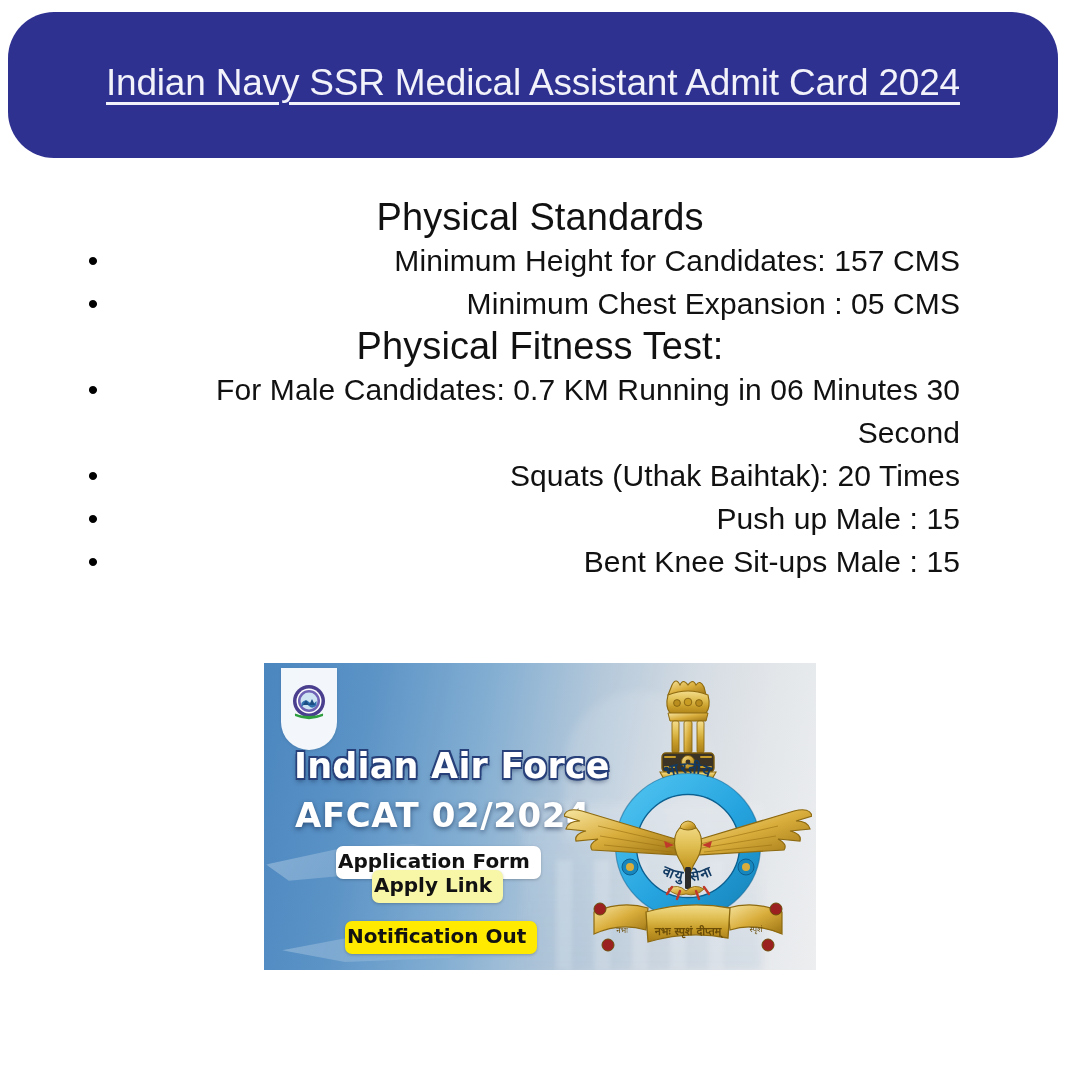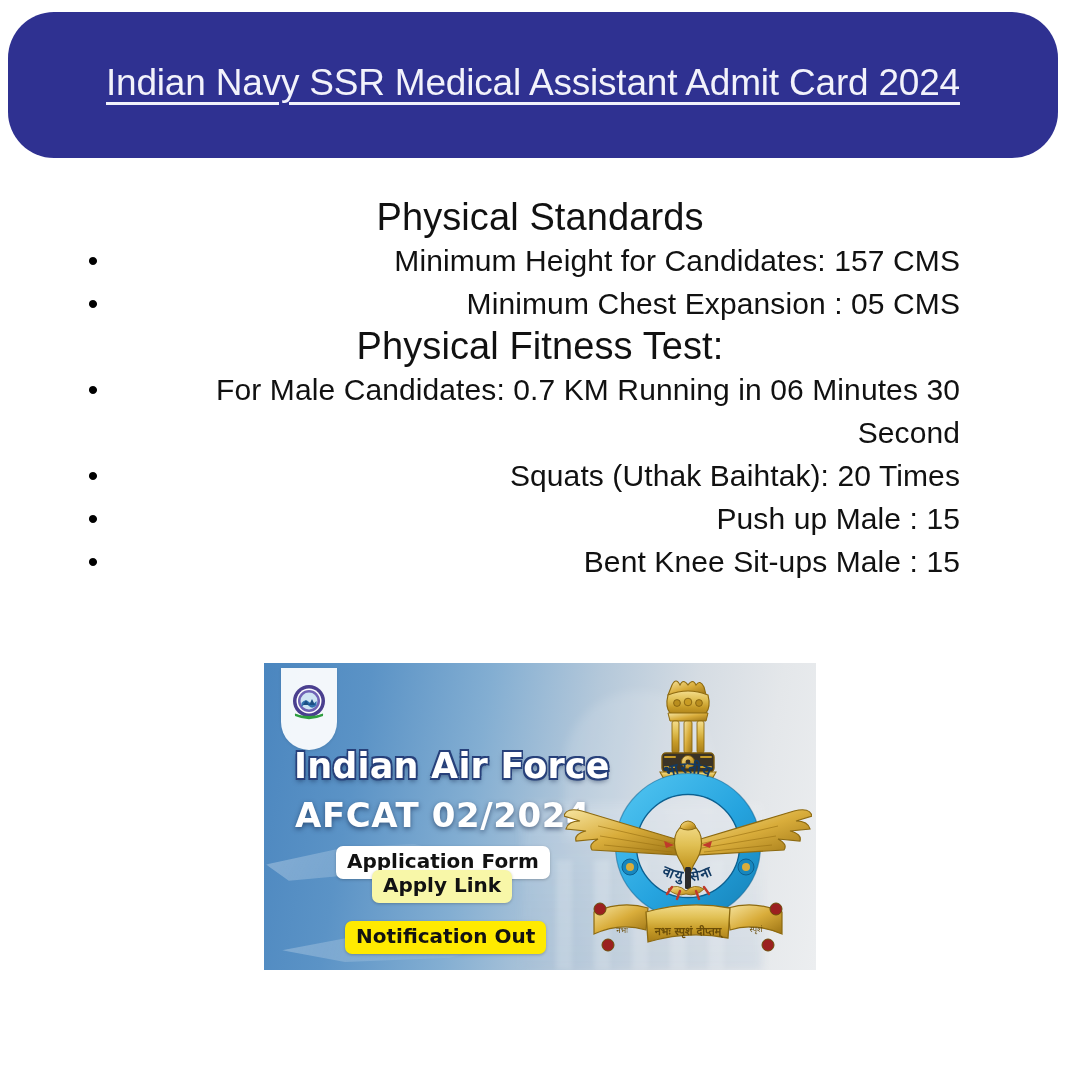--- a/index.html
+++ b/index.html
@@ -203,21 +203,21 @@
   }
 
   
   .promo-chip {
     position: absolute;
     font-family: "DejaVu Sans", sans-serif;
     font-size: 20px;
     font-weight: bold;
     color: #121212;
     border-radius: 7px;
-    padding: 4px 11px 5px 11px;
+    padding: 4px 11px 5px 2px;
     white-space: nowrap;
     box-shadow: 0 1px 3px rgba(0,0,0,0.22);
     line-height: 1.18;
   }
   #chip-application-form { left: 72px;  top: 183px; background: #ffffff; }
   #chip-apply-link       { left: 108px; top: 207px; background: #f8f7a8; }
   #chip-notification-out { left: 81px;  top: 258px; background: #ffea00; }
 
   
   #iaf-emblem {

